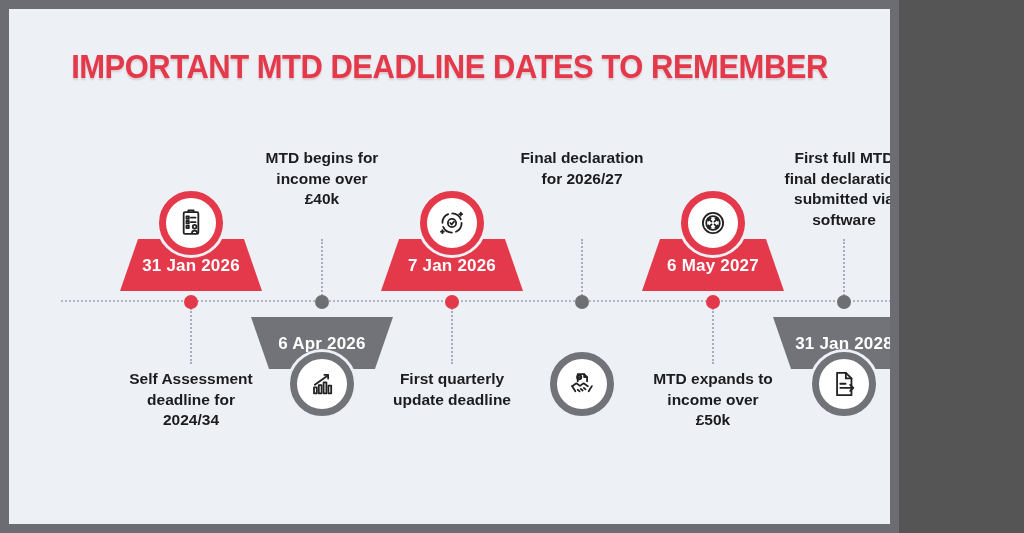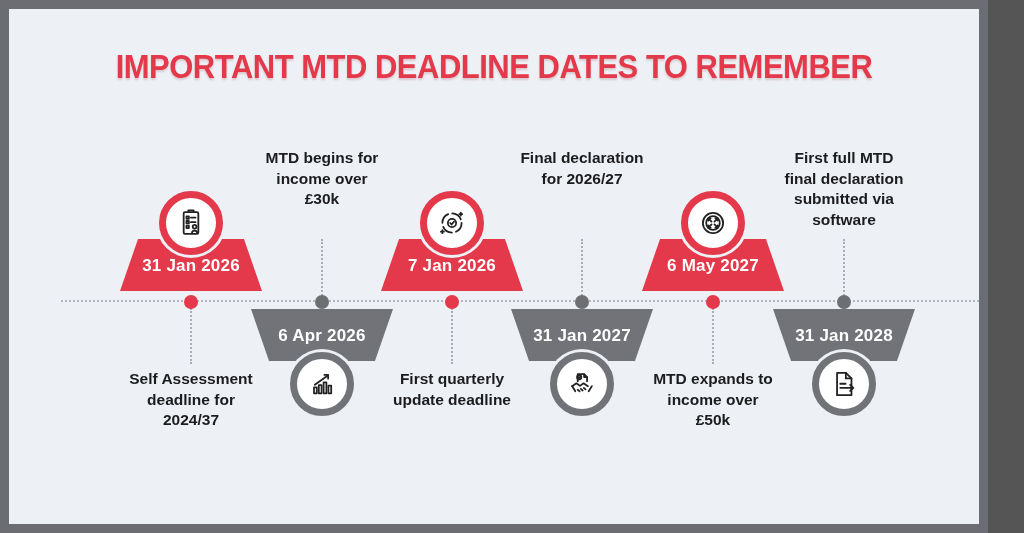--- a/index.html
+++ b/index.html
@@ -6,21 +6,21 @@
     --red:#e4394a;
     --gray:#717379;
     --bg:#edf0f5;
     --frame:#6b6d73;
     --ink:#1c1c1e;
     --dotline:#b3b8c0;
   }
   html,body{margin:0;padding:0;background:#555;}
   .frame{
     position:relative;
-    width:988px;height:533px;
+    width:899px;height:533px;
     box-sizing:border-box;
     background:var(--bg);
     border:9px solid var(--frame);
     overflow:hidden;
     font-family:"Liberation Sans","DejaVu Sans",sans-serif;
   }
   .title{
     position:absolute;top:40px;left:0;right:0;
     margin:0;text-align:center;
     font-size:31px;font-weight:700;letter-spacing:-0.5px;
@@ -39,21 +39,21 @@
   }
   .trapezoid{
     position:absolute;left:29px;width:142px;height:52px;
     display:flex;align-items:center;justify-content:center;
   }
   .item.red .trapezoid{
     top:230px;background:var(--red);
     clip-path:polygon(12.7% 0,87.3% 0,100% 100%,0 100%);
   }
   .item.gray .trapezoid{
-    top:300px;background:var(--gray);
+    top:308px;background:var(--gray);
     clip-path:polygon(0 0,100% 0,87.3% 100%,12.7% 100%);
   }
   .date{
     color:#fff;font-size:17px;font-weight:700;letter-spacing:0.2px;
     position:relative;top:1px;
   }
   .circle{
     position:absolute;left:68px;width:50px;height:50px;
     background:#fff;border-radius:50%;
     border:7px solid var(--red);
@@ -105,41 +105,41 @@
     <rect x="8.6" y="14" width="1.8" height="1.8"></rect>
     <line x1="11.9" y1="7.9" x2="15.4" y2="7.9"></line>
     <line x1="11.9" y1="11.4" x2="15.4" y2="11.4"></line>
     <circle cx="14.7" cy="14.8" r="1.4"></circle>
     <path d="M12.7 19.6 c0-2.5 4-2.5 4 0"></path>
   </svg>
       </div>
     <div class="dot"></div>
     <div class="desc">Self Assessment
 deadline for
-2024/37</div>
+2024/34</div>
   </div>
     <div class="item gray" style="left: 213px;">
     <div class="connector"></div>
     <div class="trapezoid">
       <span class="date">6 Apr 2026</span>
     </div>
     <div class="circle">
         <svg class="ic" viewBox="0 0 24 24" xmlns="http://www.w3.org/2000/svg">
     <rect x="6" y="14.6" width="2.1" height="4.4"></rect>
     <rect x="9.6" y="12.8" width="2.1" height="6.2"></rect>
     <rect x="13.2" y="10.8" width="2.1" height="8.2"></rect>
     <rect x="16.8" y="13.2" width="2.1" height="5.8"></rect>
     <path d="M6.6 12.6 L16.4 5.6"></path>
     <path d="M13.8 5.2 h2.8 v2.8"></path>
   </svg>
       </div>
     <div class="dot"></div>
     <div class="desc">MTD begins for
 income over
-£30k</div>
+£40k</div>
   </div>
     <div class="item red" style="left: 343px;">
     <div class="connector"></div>
     <div class="trapezoid">
       <span class="date">7 Jan 2026</span>
     </div>
     <div class="circle">
         <svg class="ic" viewBox="0 0 24 24" xmlns="http://www.w3.org/2000/svg">
     <circle cx="12" cy="12" r="7.2" stroke-dasharray="8.2 3.1"></circle>
     <circle cx="12" cy="12" r="3.1"></circle>
@@ -147,23 +147,20 @@
     <path d="M18.6 4.2 v2.2 M17.5 5.3 h2.2"></path>
     <path d="M4.8 17.4 v2.2 M3.7 18.5 h2.2"></path>
   </svg>
       </div>
     <div class="dot"></div>
     <div class="desc">First quarterly
 update deadline</div>
   </div>
     <div class="item gray" style="left: 473px;">
     <div class="connector"></div>
-    <div class="trapezoid">
-      <span class="date">31 Jan 2027</span>
-    </div>
     <div class="circle">
         <svg class="ic" viewBox="0 0 24 24" xmlns="http://www.w3.org/2000/svg">
     <path d="M8.8 10 V4.6 h4.8 l2.2 2.2 V10"></path>
     <path d="M13.6 4.6 V6.8 h2.2"></path>
     <circle cx="9.9" cy="7" r="1.6"></circle>
     <path d="M9.3 7 l.5 .5 .9-1"></path>
     <path d="M4.6 13.6 l3.2-2.1 2.7 1.9 2.7-1.9 3.2 2.1"></path>
     <path d="M4.6 13.6 l2.4 3.9 M19.4 13.6 l-2.4 3.9"></path>
     <path d="M8.8 16.3 l1.4 1.2 M11.1 15.7 l1.4 1.2 M13.4 14.9 l1.2 1.1"></path>
   </svg>

